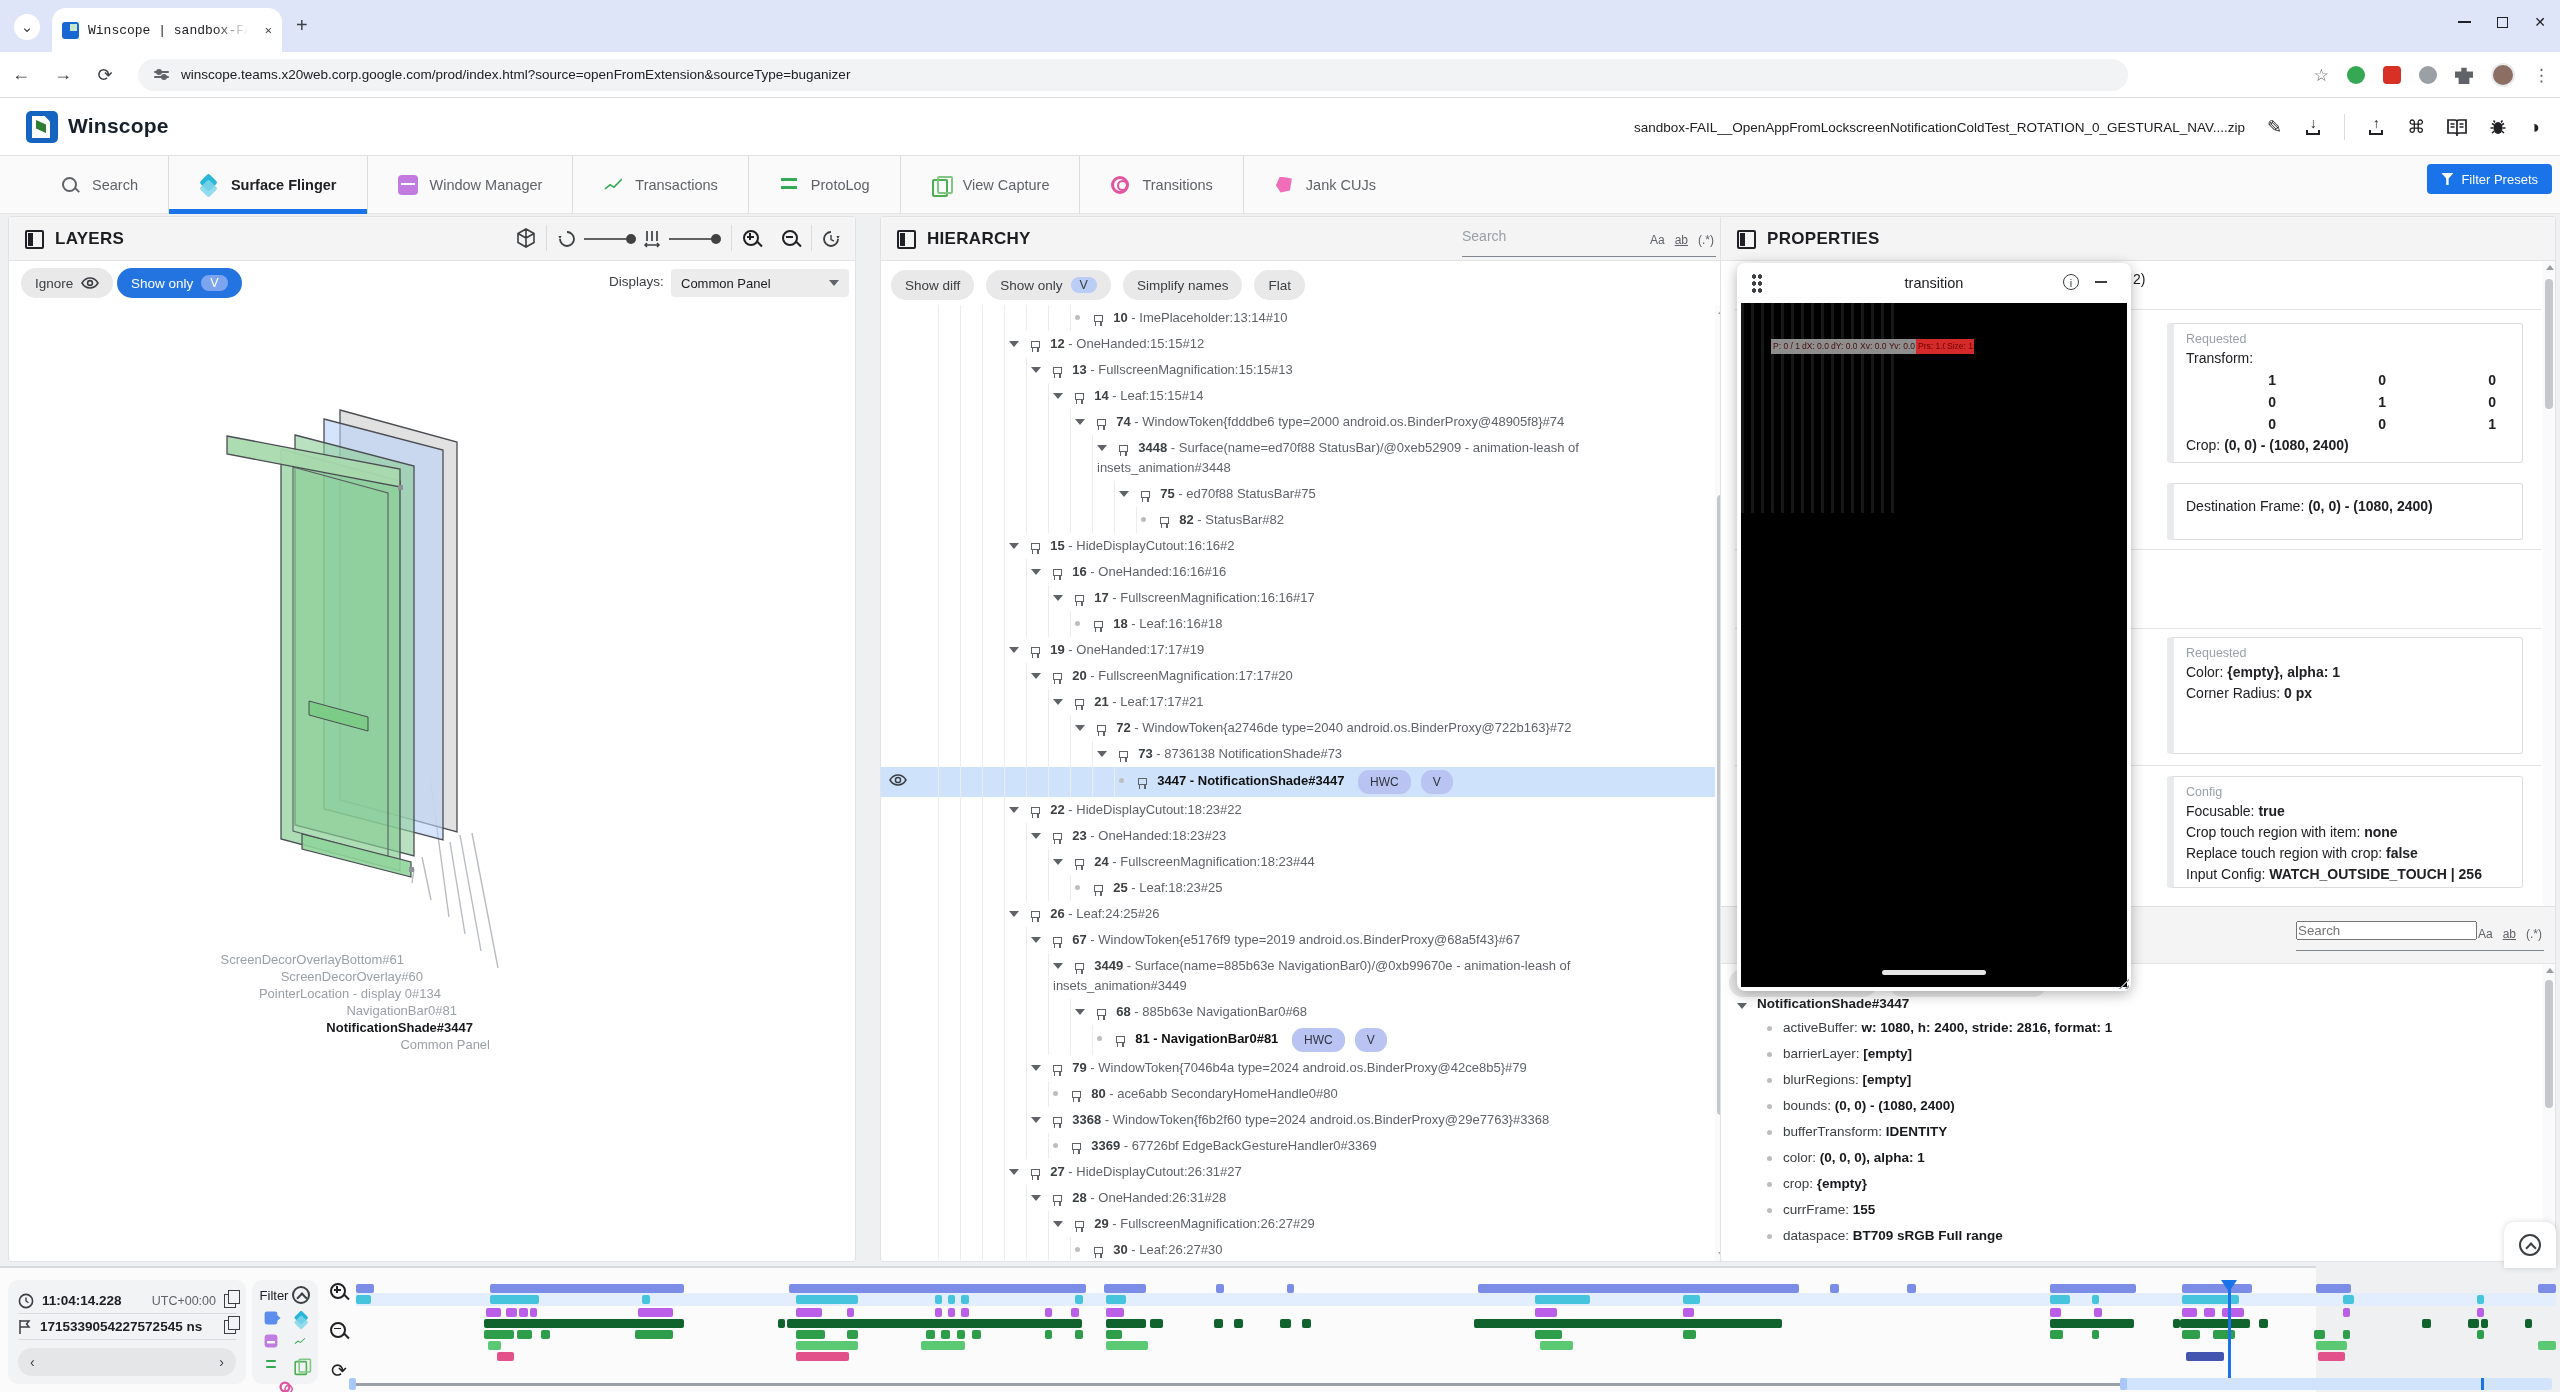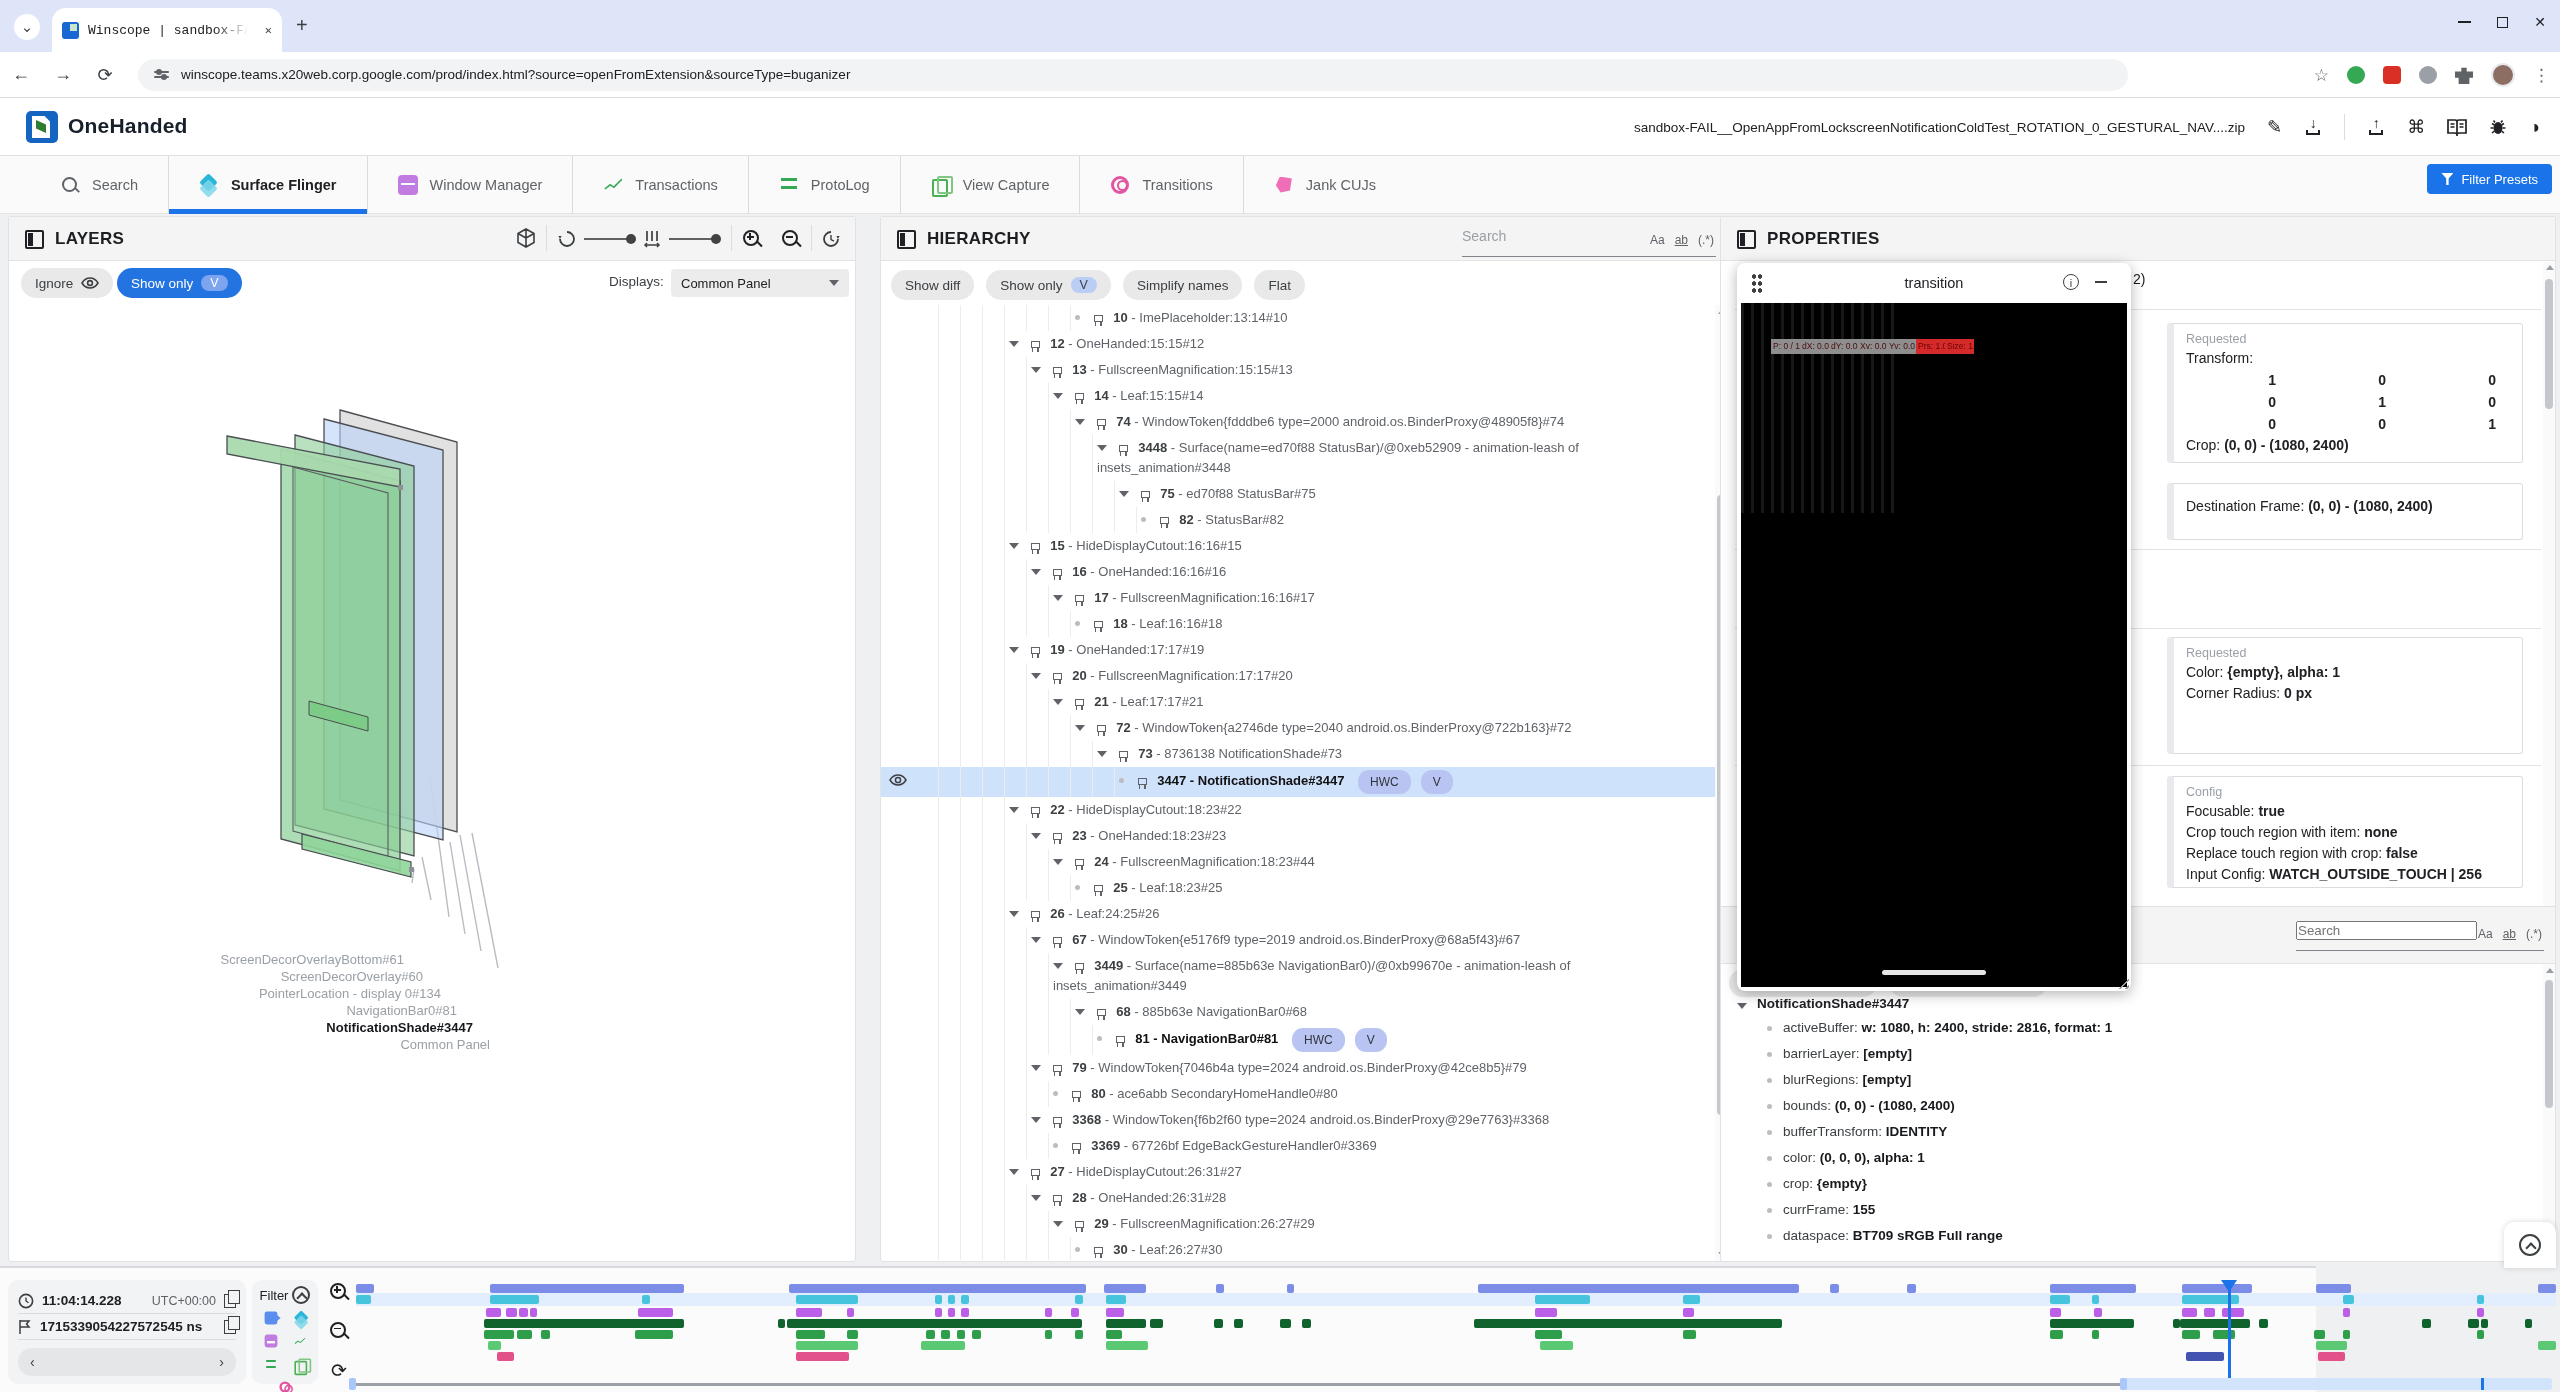--- a/index.html
+++ b/index.html
@@ -274,21 +274,21 @@
       <span class="extic ext-red"></span>
       <span class="extic ext-gray"></span>
       <span class="extic ext-puzzle"></span>
       <span class="avatar"></span>
       <span class="kebab">⋮</span>
     </div>
   </div>
 
   <div class="appheader">
     <span class="wslogo"></span>
-    <span class="wsname">OneHanded</span>
+    <span class="wsname">Winscope</span>
     <div class="fileline">
       <span class="filename">sandbox-FAIL__OpenAppFromLockscreenNotificationColdTest_ROTATION_0_GESTURAL_NAV....zip</span>
       <span class="hic">✎</span>
       <span class="trayic">
           <span class="arrow">↓</span>
           <span class="tray"></span>
         </span>
       <span class="hdivider"></span>
       <span class="trayic">
           <span class="arrow">↑</span>
@@ -570,21 +570,21 @@
           <span class="ltext">- StatusBar#82</span>
           <span class="hchips"></span>
         </div>
 
         <div class="hrow branch" style="--d: 4;">
           
           <span class="arr"></span>
           
           <span class="pin"></span>
           <span class="num">15</span>
-          <span class="ltext">- HideDisplayCutout:16:16#15</span>
+          <span class="ltext">- HideDisplayCutout:16:16#2</span>
           <span class="hchips"></span>
         </div>
 
         <div class="hrow branch" style="--d: 5;">
           
           <span class="arr"></span>
           
           <span class="pin"></span>
           <span class="num">16</span>
           <span class="ltext">- OneHanded:16:16#16</span>

